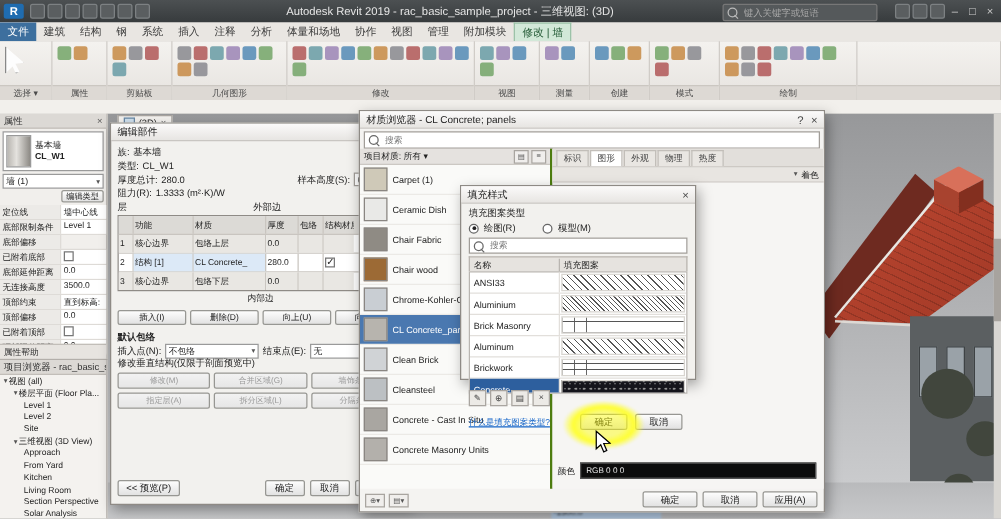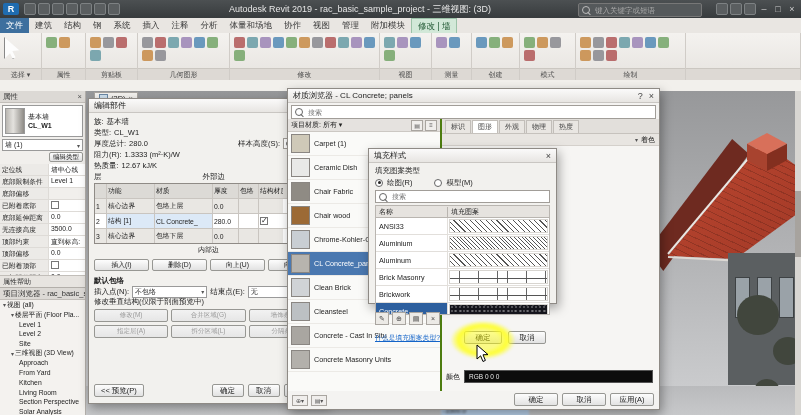--- a/index.html
+++ b/index.html
@@ -512,24 +512,20 @@
         <span>厚度总计:</span>
         <span>280.0</span>
         <span style="margin-left:auto">样本高度(S):</span>
         <span class="ea-input">6096.0</span>
       </div>
       <div class="ea-row">
           <span>阻力(R):</span>
           <span>1.3333 (m²·K)/W</span>
         </div>
       <div class="ea-row">
-          <span>热质量:</span>
-          <span>12.67 kJ/K</span>
-        </div>
-      <div class="ea-row">
           <span>层</span>
           <span style="flex:1;text-align:center">外部边</span>
         </div>
       <div class="ea-table" id="ea-table">
           <div class="ea-tr ea-th">
             <span class="ea-td" style="width: 12px;"></span>
             <span class="ea-td" style="width: 48px;">功能</span>
             <span class="ea-td" style="width: 58px;">材质</span>
             <span class="ea-td" style="width: 26px;">厚度</span>
             <span class="ea-td" style="width: 20px;">包络</span>
@@ -720,26 +716,26 @@
       <div class="fp-list" id="fp-list">
           <div class="fp-row">
             <span class="fp-name">ANSI33</span>
             <span class="fp-pat pk-diag"></span>
           </div>
           <div class="fp-row">
             <span class="fp-name">Aluminium</span>
             <span class="fp-pat pk-diag2"></span>
           </div>
           <div class="fp-row">
+            <span class="fp-name">Brick Masonry</span>
+            <span class="fp-pat pk-brick"></span>
+          </div>
+          <div class="fp-row">
             <span class="fp-name">Aluminum</span>
             <span class="fp-pat pk-diag"></span>
-          </div>
-          <div class="fp-row">
-            <span class="fp-name">Brick Masonry</span>
-            <span class="fp-pat pk-brick"></span>
           </div>
           <div class="fp-row">
             <span class="fp-name">Brickwork</span>
             <span class="fp-pat pk-brick"></span>
           </div>
           <div class="fp-row sel">
             <span class="fp-name">Concrete</span>
             <span class="fp-pat pk-stipple"></span>
           </div>
         </div>

